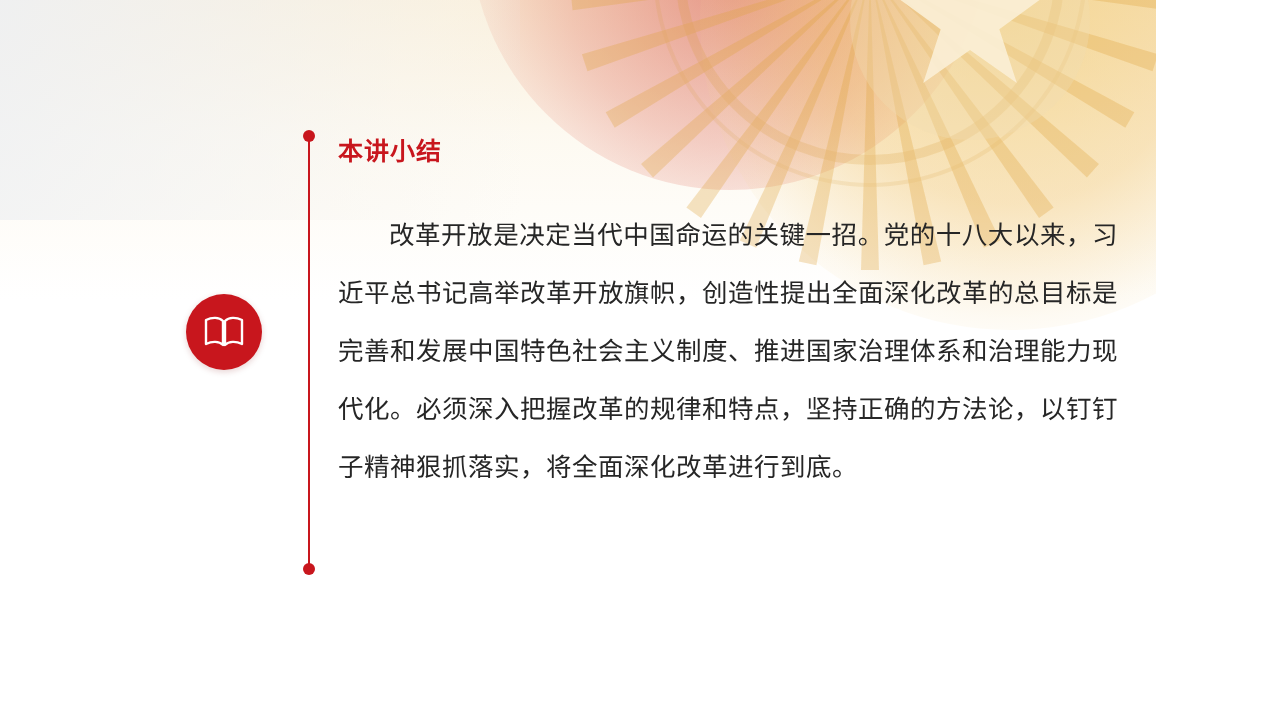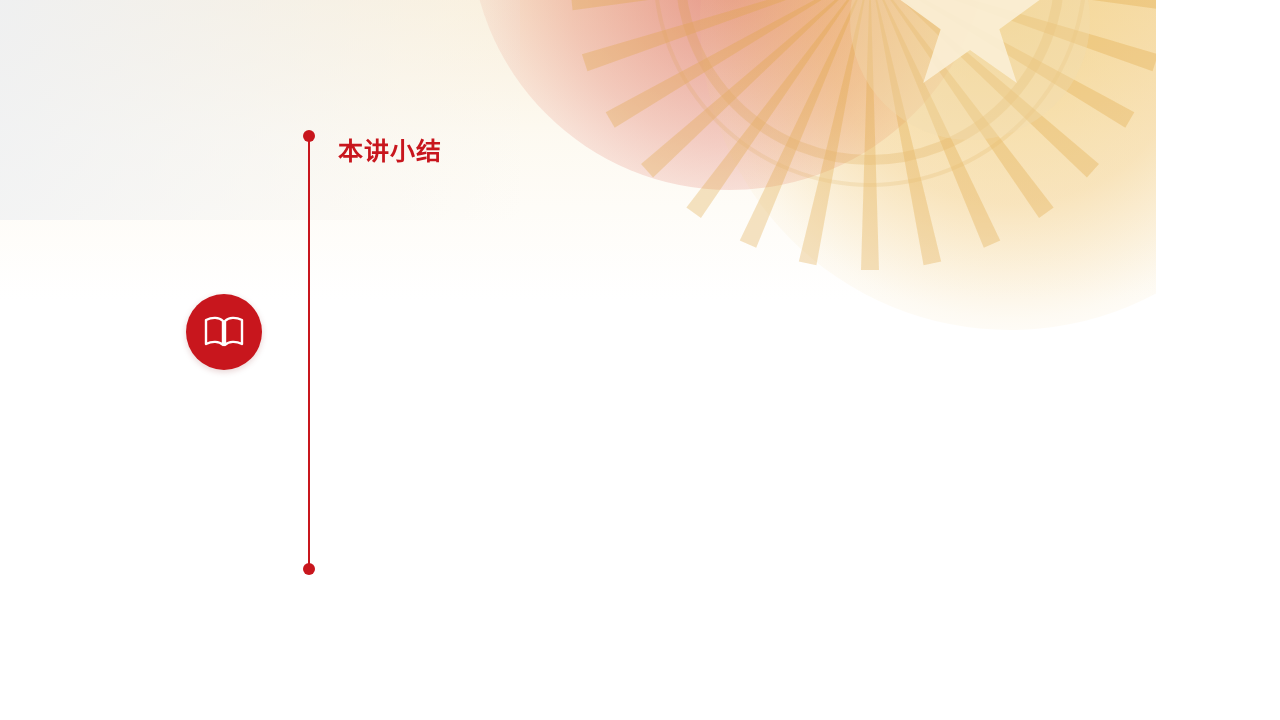--- a/index.html
+++ b/index.html
@@ -268,14 +268,15 @@
   <div class="badge">
     <svg width="40" height="32" viewBox="0 0 40 32" aria-hidden="true">
       <path d="M2 4 C8 1, 15 1, 19 5 L19 29 C15 25, 8 25, 2 28 Z" fill="none" stroke="#ffffff" stroke-width="2.4" stroke-linejoin="round"></path>
       <path d="M38 4 C32 1, 25 1, 21 5 L21 29 C25 25, 32 25, 38 28 Z" fill="none" stroke="#ffffff" stroke-width="2.4" stroke-linejoin="round"></path>
       <line x1="20" y1="5" x2="20" y2="29" stroke="#ffffff" stroke-width="2.2"></line>
     </svg>
   </div>
 
   <div class="heading">本讲小结</div>
 
+  <div class="body-text">改革开放是决定当代中国命运的关键一招。党的十八大以来，习近平总书记高举改革开放旗帜，创造性提出全面深化改革的总目标是完善和发展中国特色社会主义制度、推进国家治理体系和治理能力现代化。必须深入把握改革的规律和特点，坚持正确的方法论，以钉钉子精神狠抓落实，将全面深化改革进行到底。</div>
 
 </div>
 
 </body></html>

